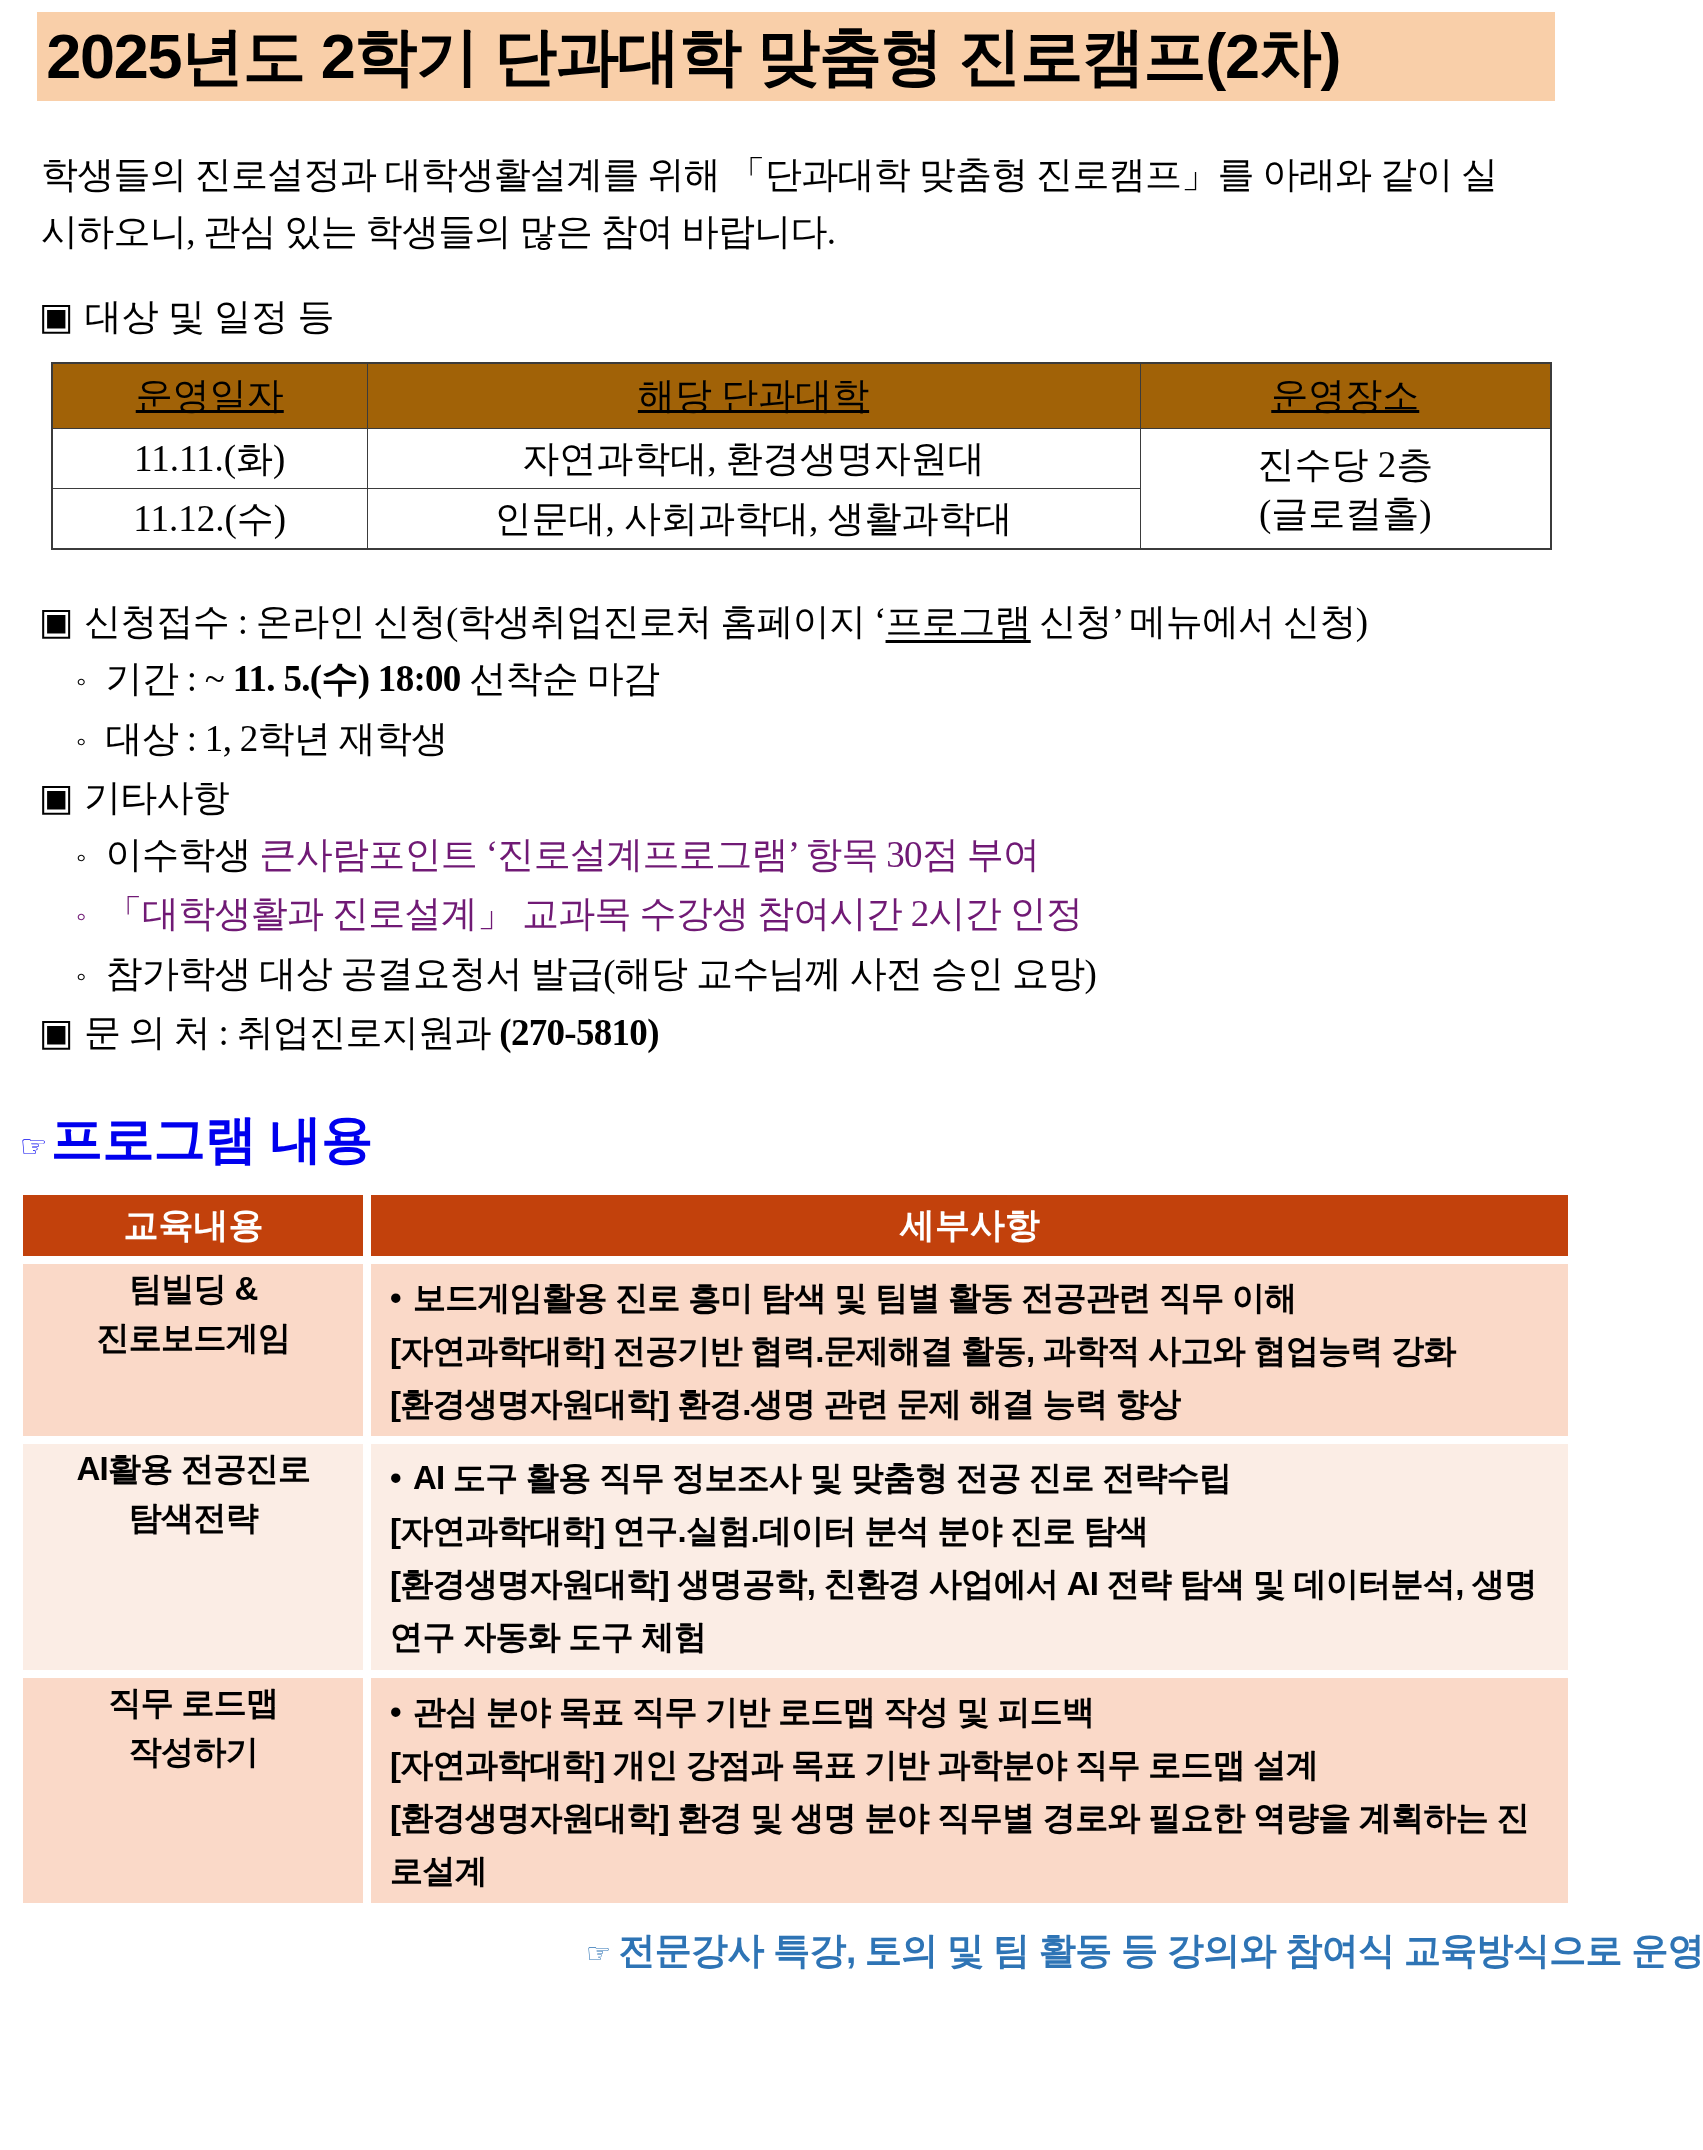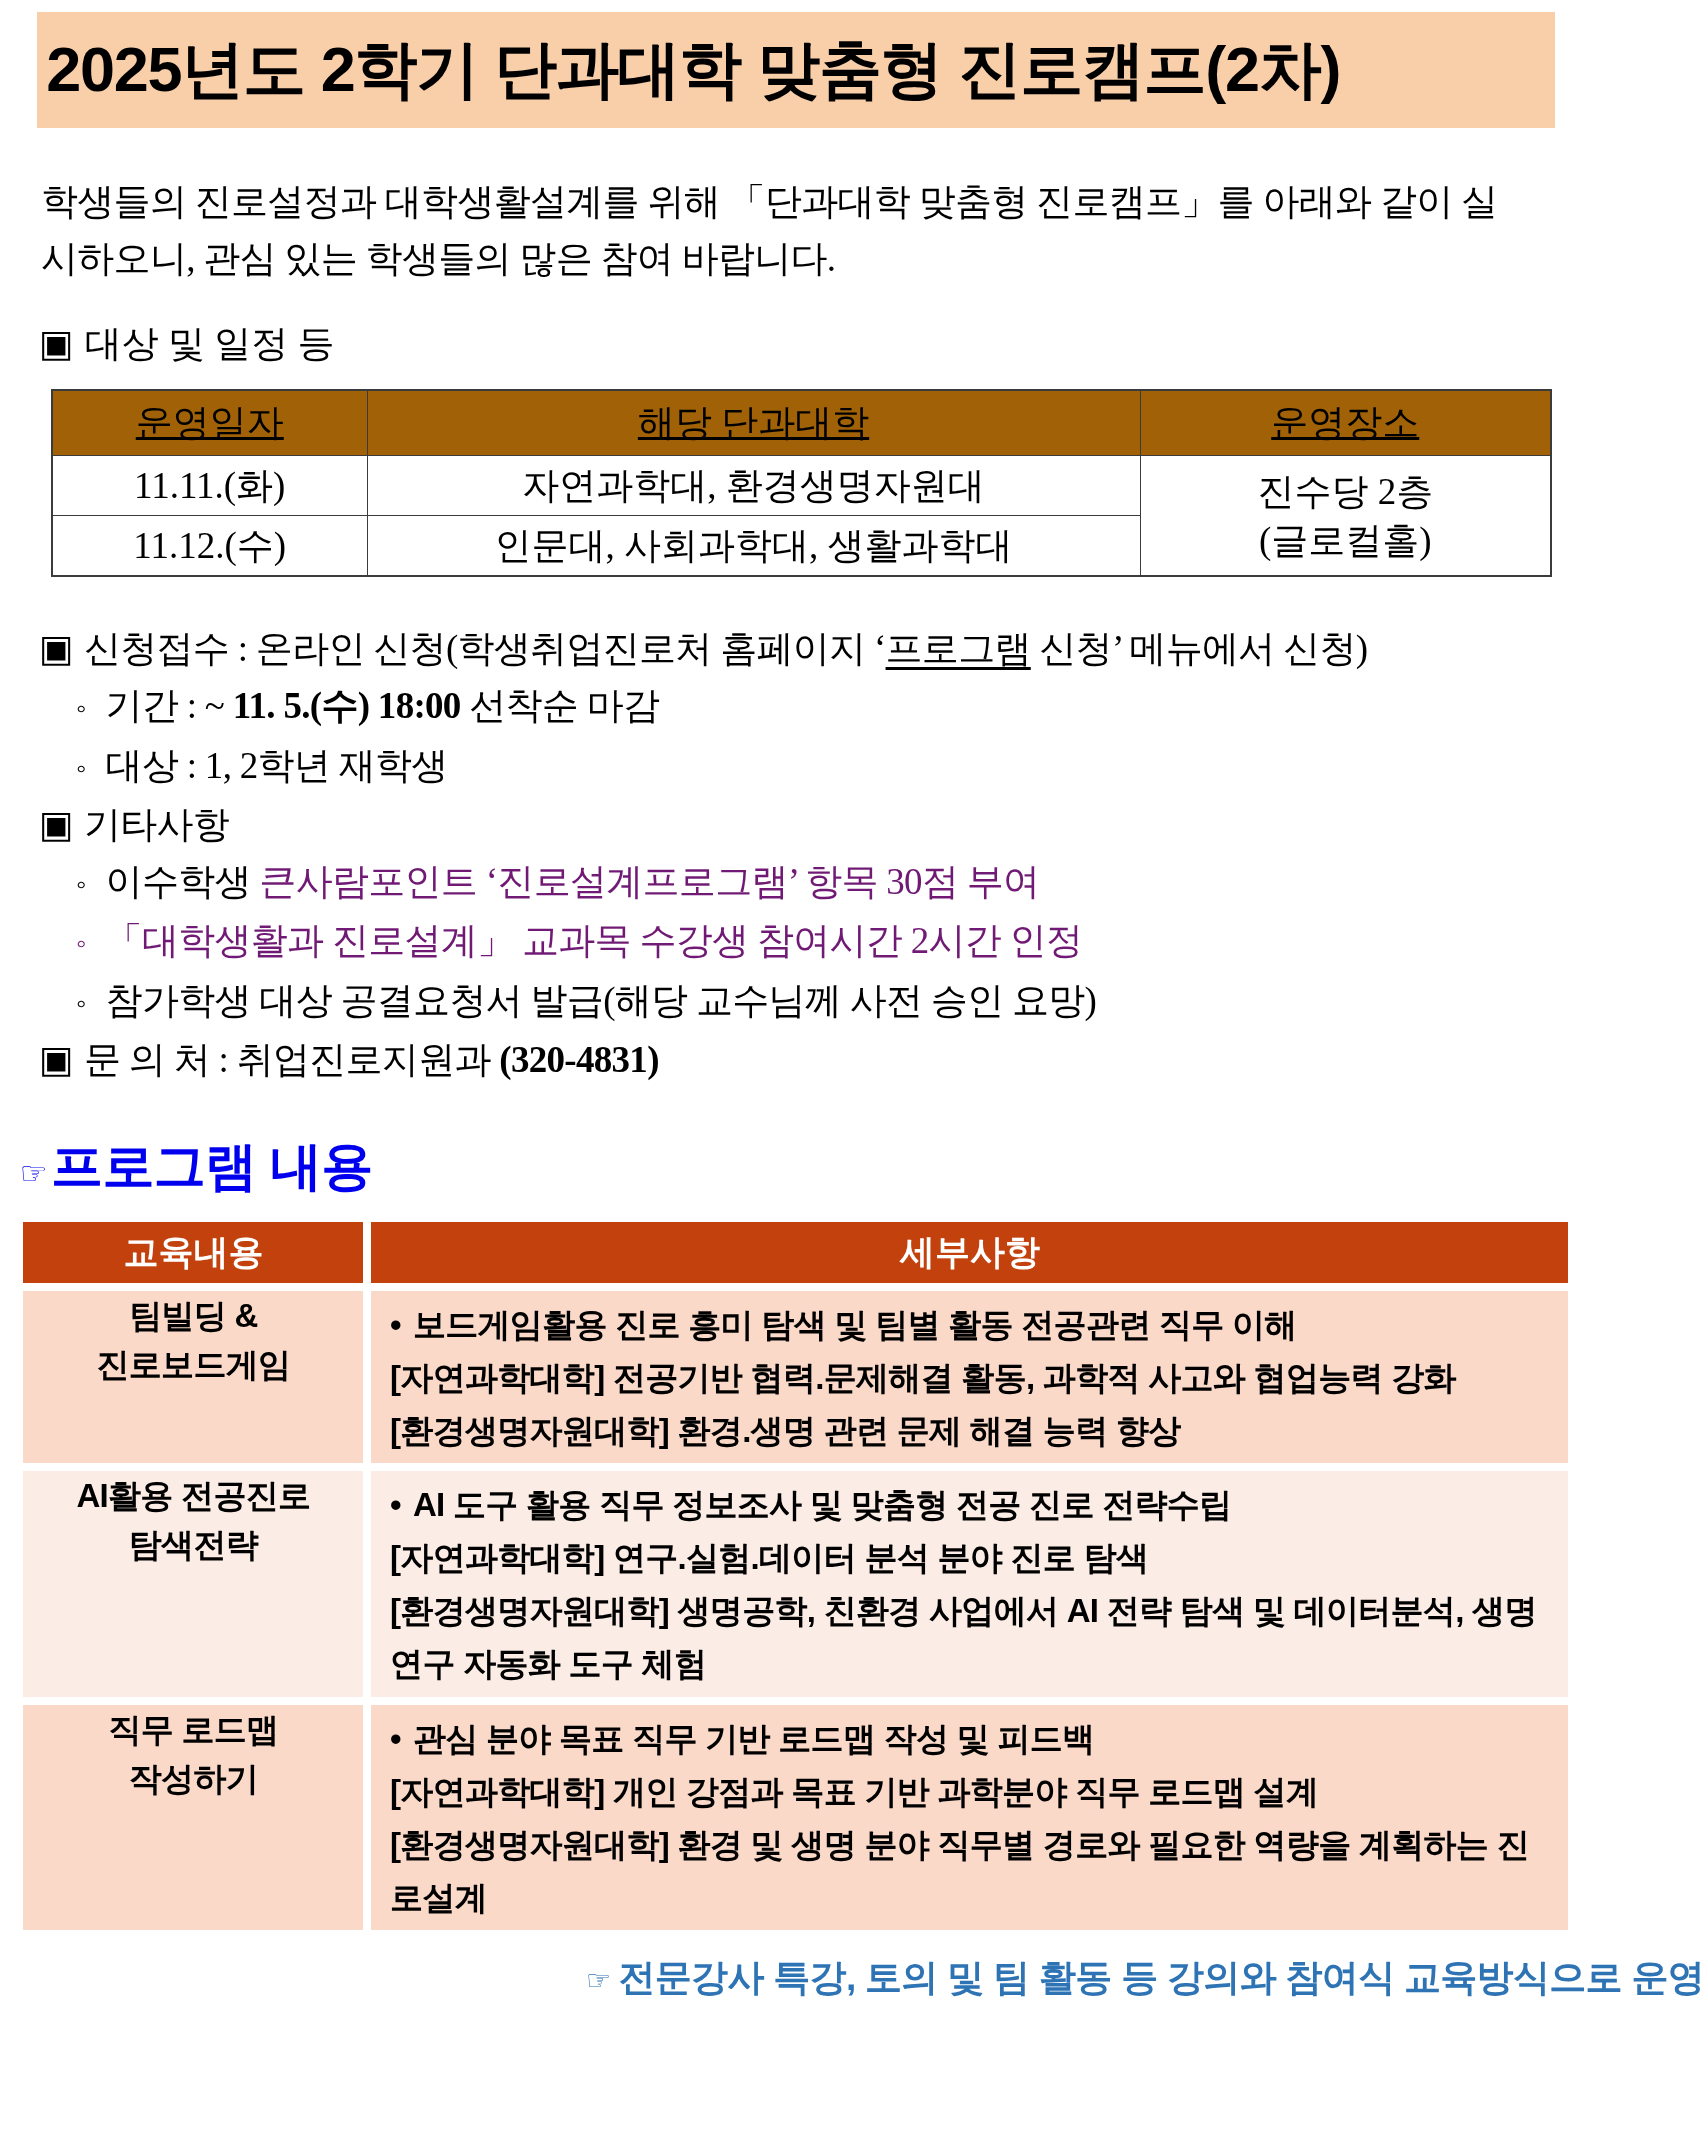--- a/index.html
+++ b/index.html
@@ -3,21 +3,21 @@
 <meta charset="utf-8">
 <style>
   html,body{margin:0;padding:0;background:#fff;}
   .page{
     width:1704px;height:2151px;background:#ffffff;overflow:hidden;
     font-family:"Liberation Serif","DejaVu Serif",serif;color:#000;
     box-sizing:border-box;
   }
   
   .title-bar{
-    background:#F9CFA9;margin:12px 149px 0 37px;height:116px;
+    background:#F9CFA9;margin:12px 149px 0 37px;height:89px;
     display:flex;align-items:center;padding-left:9.3px;box-sizing:border-box;
   }
   .title-text{
     font-family:"Liberation Sans","DejaVu Sans",sans-serif;font-weight:bold;
     font-size:63px;letter-spacing:-1.3px;white-space:nowrap;color:#000;
   }
   
   .intro{margin:45px 173px 0 41px;font-size:37px;line-height:57px;letter-spacing:-0.7px;}
   
   .sec-heading{margin:32px 0 0 39px;font-size:37px;}
@@ -131,21 +131,21 @@
     <div class="line sub">
       <span class="marker-ci">◦</span><span>이수학생 </span><span class="red">큰사람포인트 ‘진로설계프로그램’ 항목 30점 부여</span>
     </div>
     <div class="line sub red">
       <span class="marker-ci">◦</span><span>「대학생활과 진로설계」 교과목 수강생 참여시간 2시간 인정</span>
     </div>
     <div class="line sub">
       <span class="marker-ci">◦</span><span>참가학생 대상 공결요청서 발급(해당 교수님께 사전 승인 요망)</span>
     </div>
     <div class="line">
-      <span class="marker-sq">▣</span><span>문 의 처 : 취업진로지원과</span><span class="bold-num"> (320-4831)</span>
+      <span class="marker-sq">▣</span><span>문 의 처 : 취업진로지원과</span><span class="bold-num"> (270-5810)</span>
     </div>
   </div>
 
   <div class="prog-heading">
     <span class="hand-sm">☞</span><span>프로그램 내용</span>
   </div>
 
   <div class="t2">
     <div class="hcell">교육내용</div>
     <div class="hcell">세부사항</div>

